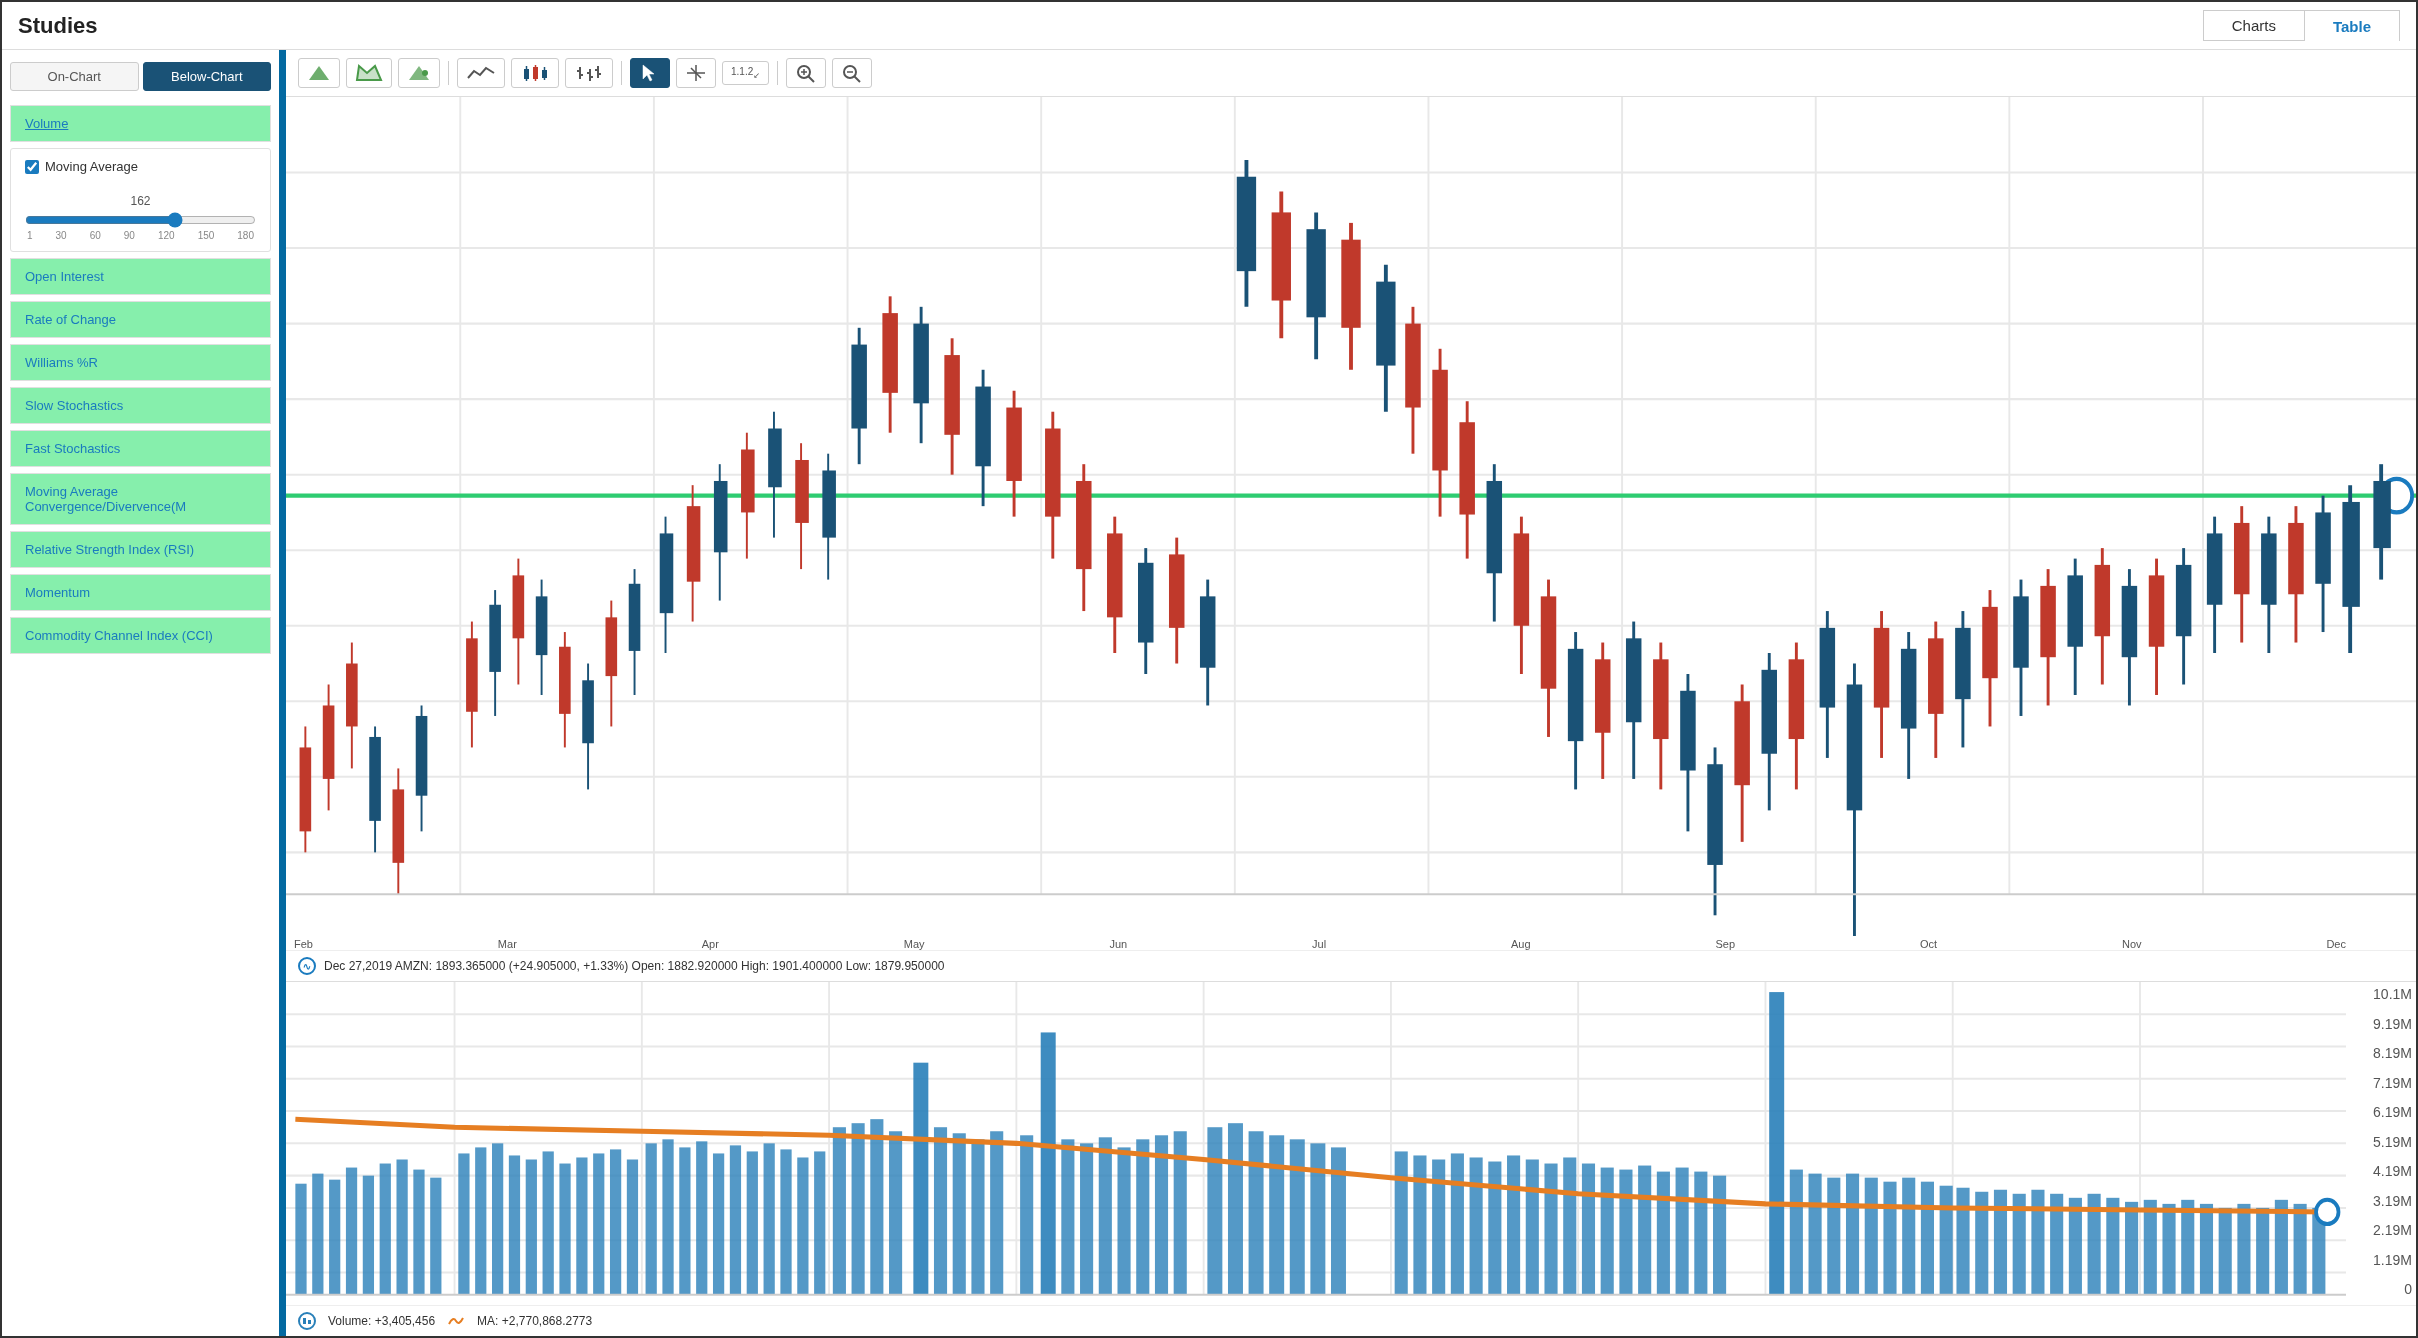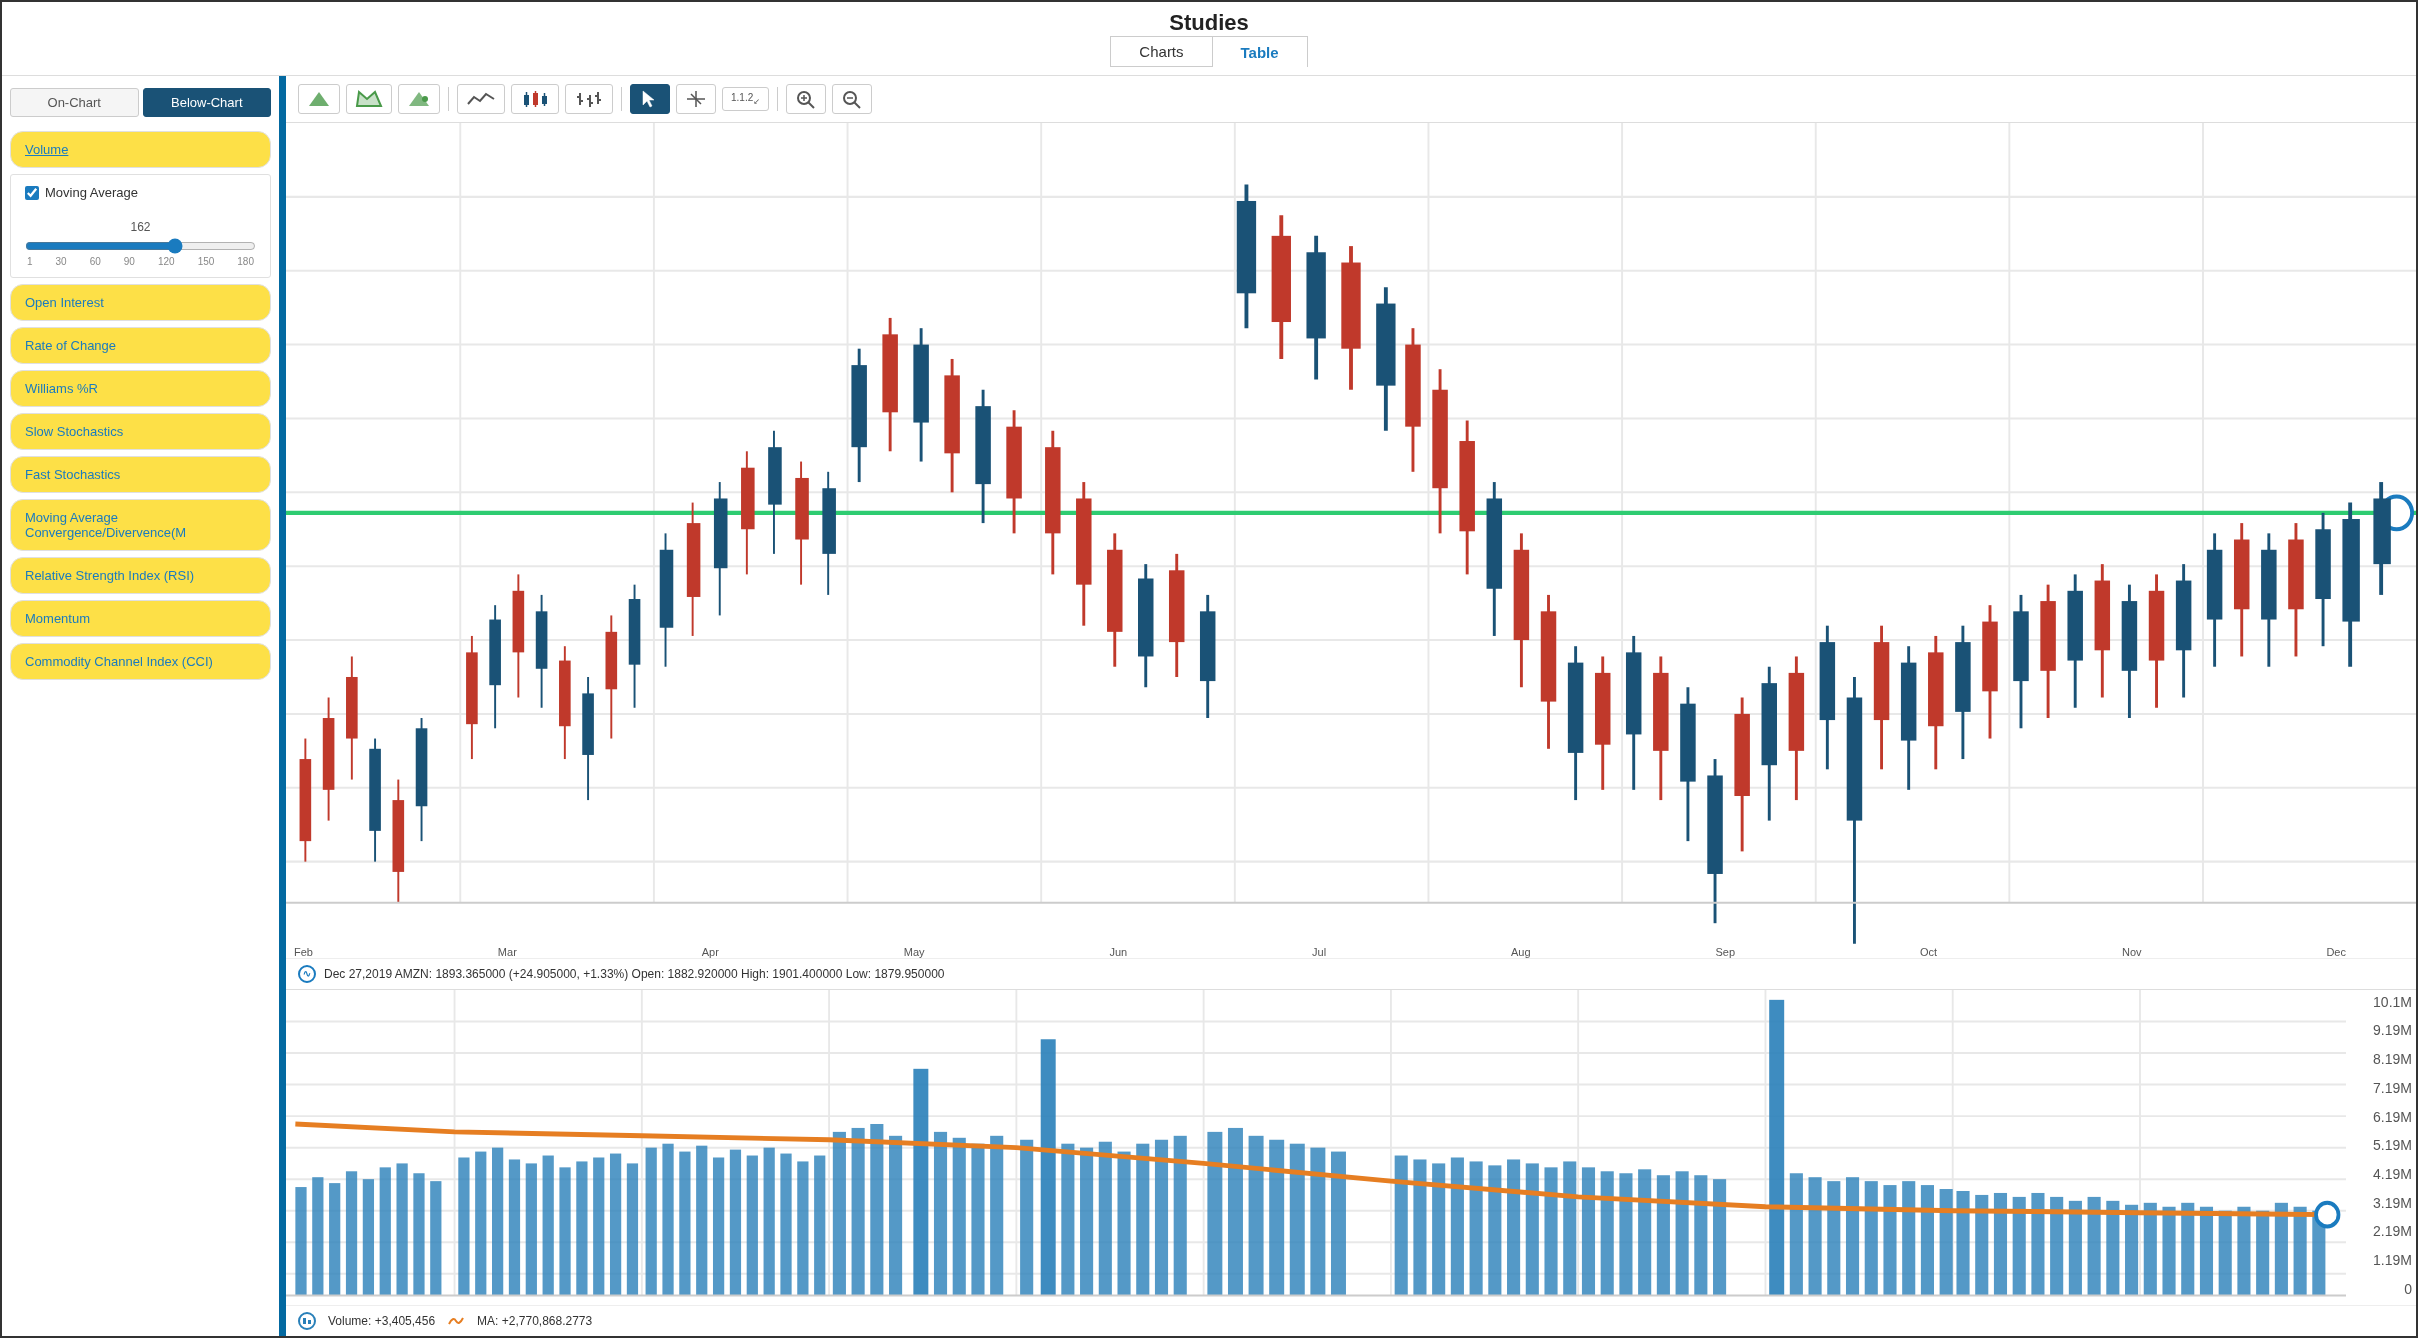--- a/index.html
+++ b/index.html
@@ -1,35 +1,35 @@
 <!DOCTYPE html>
 <html><head>
   <meta charset="utf-8">
   <style>
     * { box-sizing: border-box; margin: 0; padding: 0; }
     body { font-family: Arial, sans-serif; background: #fff; color: #333; font-size: 13px; }
 
     .app-container { display: flex; flex-direction: column; height: 100vh; border: 2px solid #333; }
 
-    .top-bar { display: flex; align-items: center; justify-content: space-between; padding: 8px 16px; border-bottom: 1px solid #ddd; background: #fff; flex-direction: column; }
+    .top-bar { display: flex; align-items: center; justify-content: space-between; padding: 8px 16px; border-bottom: 1px solid #ddd; background: #fff; }
     .top-bar-title { font-size: 22px; font-weight: bold; color: #222; }
     .top-bar-tabs { display: flex; gap: 0; }
     .top-bar-tab { padding: 6px 28px; border: 1px solid #ccc; cursor: pointer; font-size: 15px; background: #fff; color: #333; }
     .top-bar-tab.active { color: #1a7bbf; font-weight: bold; border-bottom: none; }
     .top-bar-tab:first-child { border-right: none; }
 
     .main-content { display: flex; flex: 1; overflow: hidden; }
 
     
     .sidebar { width: 284px; border-right: 7px solid #0369a1; display: flex; flex-direction: column; padding: 12px 8px; gap: 6px; overflow-y: auto; background: #fff; }
     .sidebar-tab-row { display: flex; gap: 4px; margin-bottom: 8px; }
     .sidebar-tab { flex: 1; padding: 6px 8px; border: 1px solid #ccc; text-align: center; cursor: pointer; border-radius: 3px; font-size: 13px; background: #f5f5f5; color: #555; }
     .sidebar-tab.active { background: #1a5276; color: #fff; border-color: #1a5276; }
 
-    .sidebar-item { padding: 10px 14px; border: 1px solid #e0e0e0; border-radius: 13px; cursor: pointer; color: #1a7bbf; font-size: 13px; background: #fde047; }
+    .sidebar-item { padding: 10px 14px; border: 1px solid #e0e0e0; border-radius: 0; cursor: pointer; color: #1a7bbf; font-size: 13px; background: #86efac; }
 
     .sidebar-item-volume { color: #1a7bbf; text-decoration: underline; font-size: 13px; }
 
     .moving-avg-section { border: 1px solid #e0e0e0; border-radius: 3px; padding: 10px 14px; }
     .moving-avg-label { display: flex; align-items: center; gap: 6px; margin-bottom: 20px; font-size: 13px; }
     .checkbox { width: 14px; height: 14px; accent-color: #1a7bbf; }
     .slider-container { display: flex; flex-direction: column; gap: 2px; }
     .slider-value { text-align: center; font-size: 12px; color: #555; margin-bottom: 2px; }
     .slider { width: 100%; accent-color: #1a7bbf; }
     .slider-ticks { display: flex; justify-content: space-between; font-size: 10px; color: #888; padding: 0 2px; }

